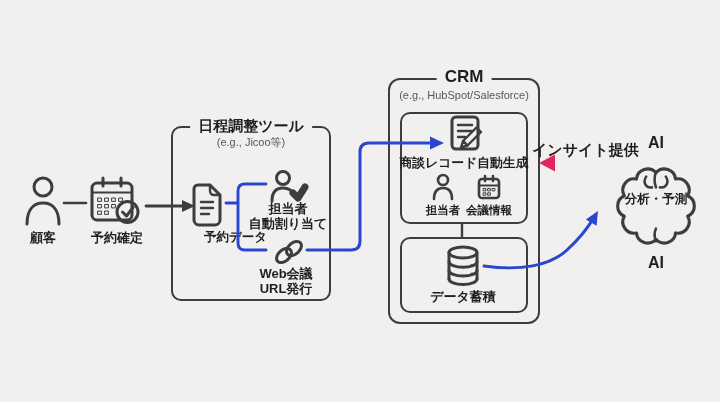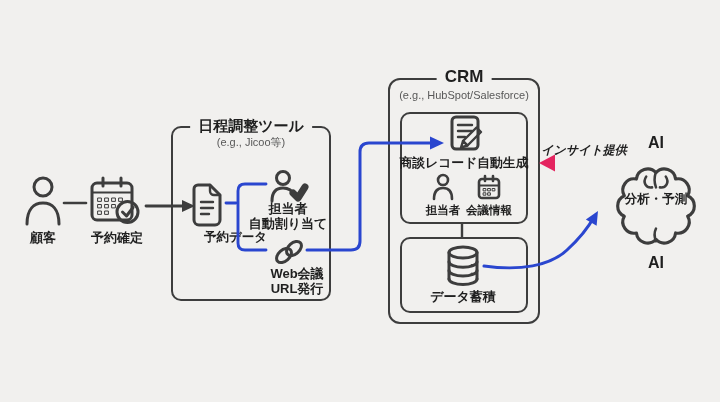--- a/index.html
+++ b/index.html
@@ -114,21 +114,21 @@
   </svg>
   <div class="lbl" style="left:243px;top:202px;width:90px;">
     <span style="display:block;">担当者</span>
     <span style="display:block;">自動割り当て</span>
   </div>
 
   <svg class="icon" style="left:272px;top:237px;" width="34" height="30" viewBox="0 0 34 30">
     <ellipse cx="12" cy="18.5" rx="8.6" ry="5.6" transform="rotate(-42 12 18.5)" stroke-width="3"></ellipse>
     <ellipse cx="22" cy="11.5" rx="8.6" ry="5.6" transform="rotate(-42 22 11.5)" stroke-width="3"></ellipse>
   </svg>
-  <div class="lbl" style="left:259px;top:267px;width:76px;">
+  <div class="lbl" style="left:248px;top:267px;width:76px;">
     <span style="display:block;">Web会議</span>
     <span style="display:block;">URL発行</span>
   </div>
 
   <svg class="icon" style="left:446px;top:114px;" width="40" height="38" viewBox="0 0 40 38">
     <rect x="6" y="3" width="26" height="32" rx="4" stroke-width="3"></rect>
     <path d="M12 11 H26 M12 17 H26 M12 23 H19" stroke-width="2.4"></path>
     <path d="M21.5 31.5 L35 18 L30.5 13.5 L17 27 Z" fill="#f1f0ee" stroke-width="2.4"></path>
     <path d="M17 27 L21.5 31.5 L15 33.5 Z" fill="#f1f0ee" stroke-width="2.4"></path>
   </svg>
@@ -171,21 +171,21 @@
     <path stroke-width="2.6" d="M38 20 C34 26 38 32 44 31"></path>
     <path stroke-width="2.6" d="M58 20 C62 26 58 32 52 31"></path>
     <path stroke-width="2.6" d="M48 86 C46 81 46 77 48 73"></path>
   </svg>
   <div class="lbl" style="left:610px;top:191px;width:92px;font-size:12.5px;line-height:17.5px;">
     <span style="display:block;">分析・予測</span>
   </div>
   <div class="lbl" style="left:634px;top:136px;width:44px;font-size:16px;font-weight:800;">AI</div>
   <div class="lbl" style="left:634px;top:256px;width:44px;font-size:16px;font-weight:800;">AI</div>
 
-  <div class="lbl" style="left:532px;top:143px;width:104px;font-size:12px;font-style:italic;">インサイト提供</div>
+  <div class="lbl" style="left:532px;top:143px;width:104px;font-size:15px;">インサイト提供</div>
 
   <svg id="connectors" width="720" height="402" viewBox="0 0 720 402">
     <defs>
       <linearGradient id="pinkgrad" x1="0" y1="0" x2="1" y2="0">
         <stop offset="0" stop-color="#e4245f"></stop>
         <stop offset="1" stop-color="#f581a7"></stop>
       </linearGradient>
     </defs>
 
     <path d="M64 203 H86" stroke="#3d3d3d" stroke-width="2.6" stroke-linecap="round" fill="none"></path>

